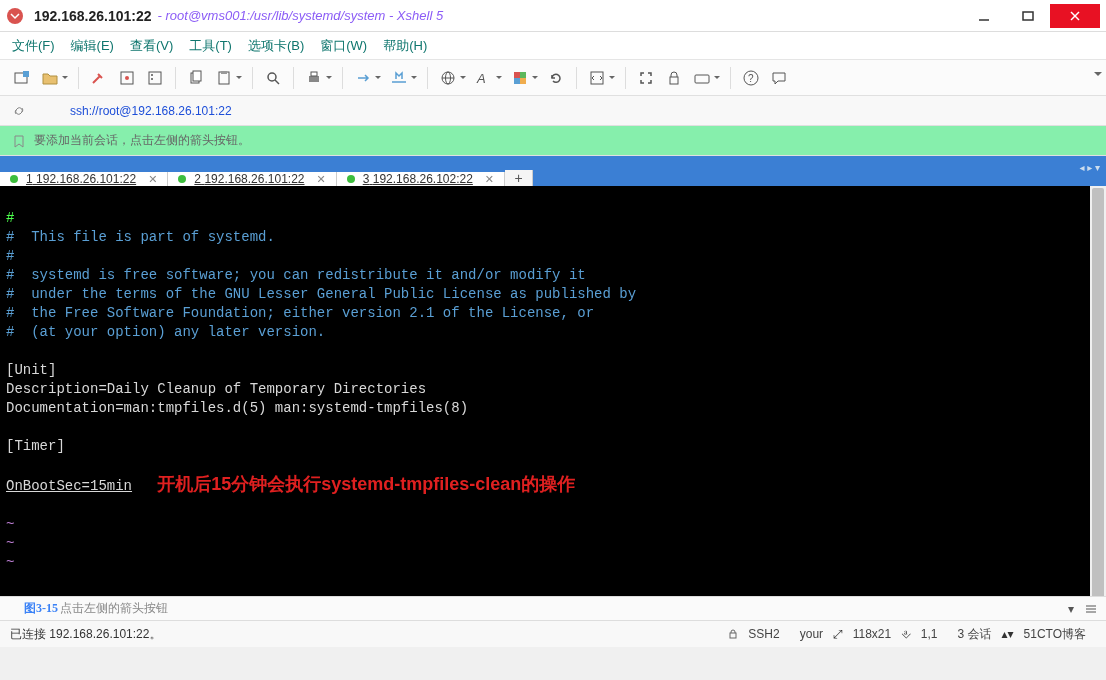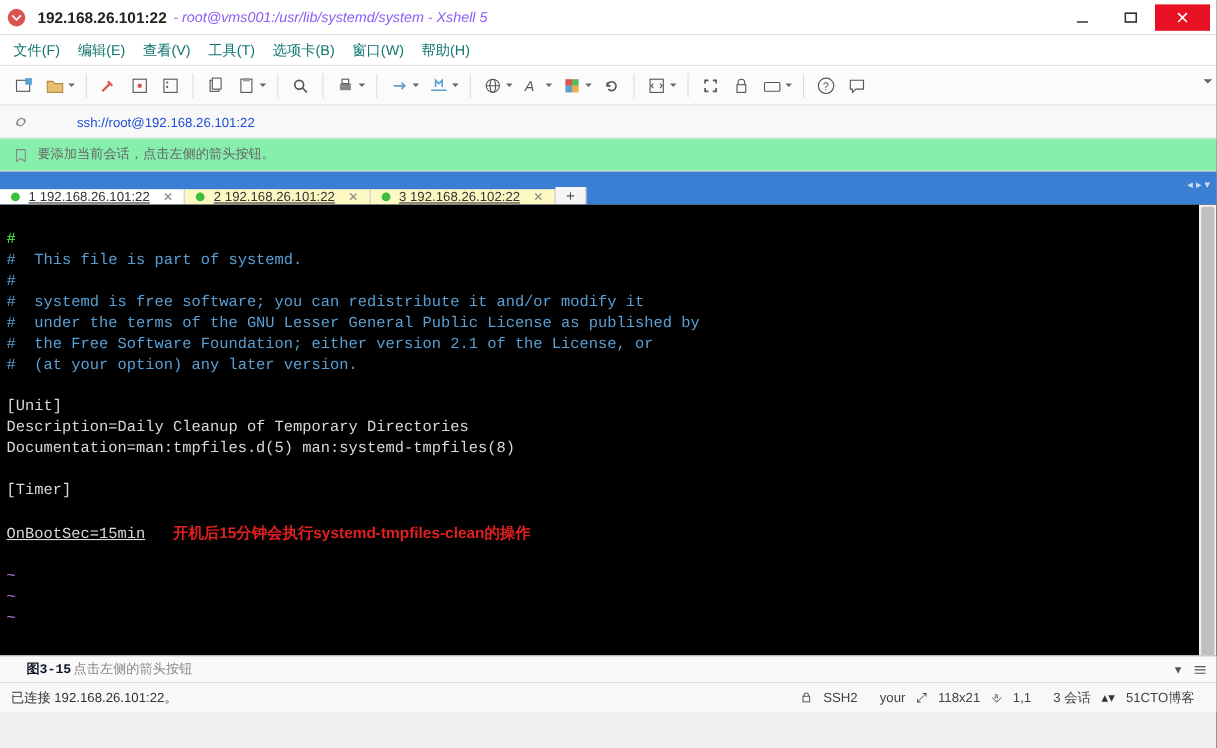--- a/index.html
+++ b/index.html
@@ -23,40 +23,40 @@
 .tb-btn.dd { margin-right: 8px; }
 .tb-sep { width: 1px; height: 22px; background: #ddd; margin: 0 4px; }
 .tb-expand { position: absolute; right: 4px; top: 12px; border: 4px solid transparent; border-top-color: #666; }
 
 .addrbar { height: 30px; background: #f8f8f8; display: flex; align-items: center; padding: 0 12px; gap: 8px; border-bottom: 1px solid #e0e0e0; }
 .addrbar .addr { font-size: 12px; color: #1d4ed8; margin-left: 36px; }
 
 .hintbar { height: 30px; background: #86efac; display: flex; align-items: center; padding: 0 12px; gap: 8px; border-bottom: 1px solid #e0e0e0; color: #666; font-size: 12px; }
 
 .tabbar { height: 30px; background: #3b7fd4; display: flex; align-items: flex-end; padding: 0; position: relative; }
-.tab { display: flex; align-items: center; padding: 0 10px; gap: 8px; font-size: 12px; color: #333; background: #fef9c3; border-right: 1px solid #ccc; position: relative; }
+.tab { display: flex; align-items: center; padding: 0 10px; gap: 8px; font-size: 12px; color: #333; background: #ffffff; border-right: 1px solid #ccc; position: relative; }
 .tab.active { background: #fff; }
 .tab .dot { width: 8px; height: 8px; background: #3dbd3d; border-radius: 50%; }
 .tab .tab-label { text-decoration: underline; }
 .tab .close { color: #888; font-size: 11px; margin-left: 4px; }
 .tab.new { background: #f5f5f5; width: 28px; justify-content: center; color: #555; font-size: 14px; }
 .tab-nav { position: absolute; right: 6px; top: 6px; display: flex; gap: 4px; color: #cde; font-size: 10px; }
 
 .terminal { background: #000; color: #ccc; font-family: "Consolas", "Courier New", monospace; font-size: 14px; line-height: 19px; padding: 4px 6px; height: 410px; overflow: hidden; position: relative; white-space: pre; }
 .terminal .c-comment { color: #5a9fd4; }
 .terminal .c-white { color: #d8d8d8; }
 .terminal .c-tilde { color: #c080d8; }
 .terminal .underline { text-decoration: underline; }
-.terminal .anno { color: #e02020; font-family: "Microsoft YaHei", sans-serif; font-weight: bold; font-size: 14px; }
+.terminal .anno { color: #e02020; font-family: "Microsoft YaHei", sans-serif; font-weight: bold; font-size: 18px; }
 .terminal .cursor-glyph { color: #4cff4c; }
 .scroll-v { position: absolute; right: 0; top: 0; bottom: 0; width: 16px; background: #f0f0f0; }
 .scroll-thumb { background: #c0c0c0; margin: 2px; border-radius: 2px; }
 
 .sendbar { height: 24px; background: #fafafa; border-top: 1px solid #ddd; display: flex; align-items: center; padding: 0 8px; color: #888; font-size: 12px; position: relative; }
-.sendbar .fig { color: #0f172a; font-family: Liberation Mono, monospace; font-weight: bold; padding-left: 16px; }
+.sendbar .fig { color: #3b82f6; font-family: Liberation Serif, serif; font-weight: bold; padding-left: 16px; }
 .sendbar .right-icons { position: absolute; right: 8px; display: flex; gap: 10px; color: #555; }
 
 .statusbar { height: 24px; background: #f8f8f8; border-top: 1px solid #ddd; display: flex; align-items: center; padding: 13px 10px; font-size: 12px; color: #333; }
 .statusbar .sb-left { flex: 1; }
 .statusbar .sb-item { margin: 4px 10px; color: #444; }
 .watermark { color: #aaa; font-size: 12px; }
 
 svg { display: block; }
 </style>
 </head>

